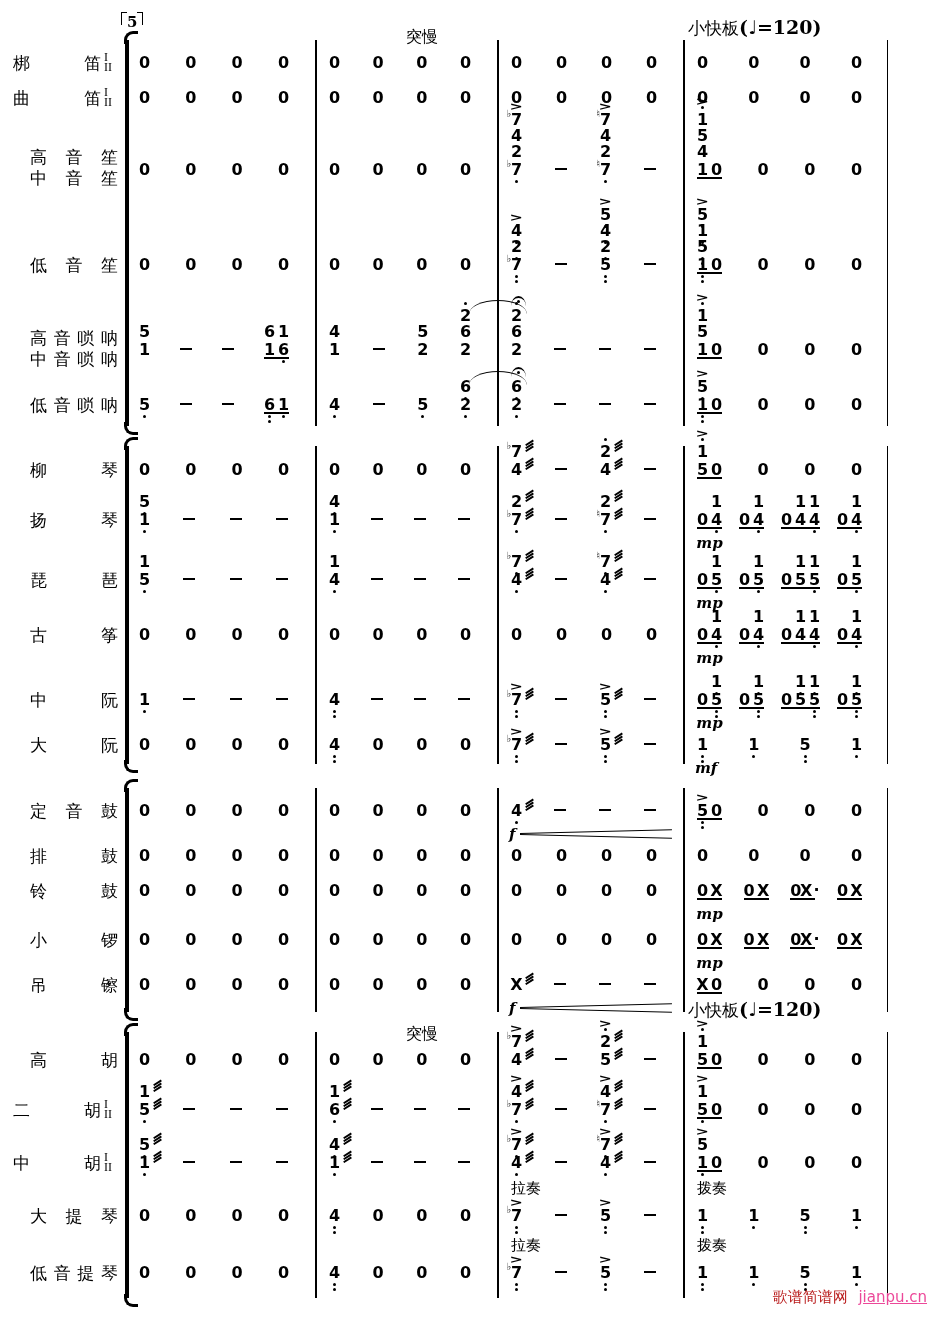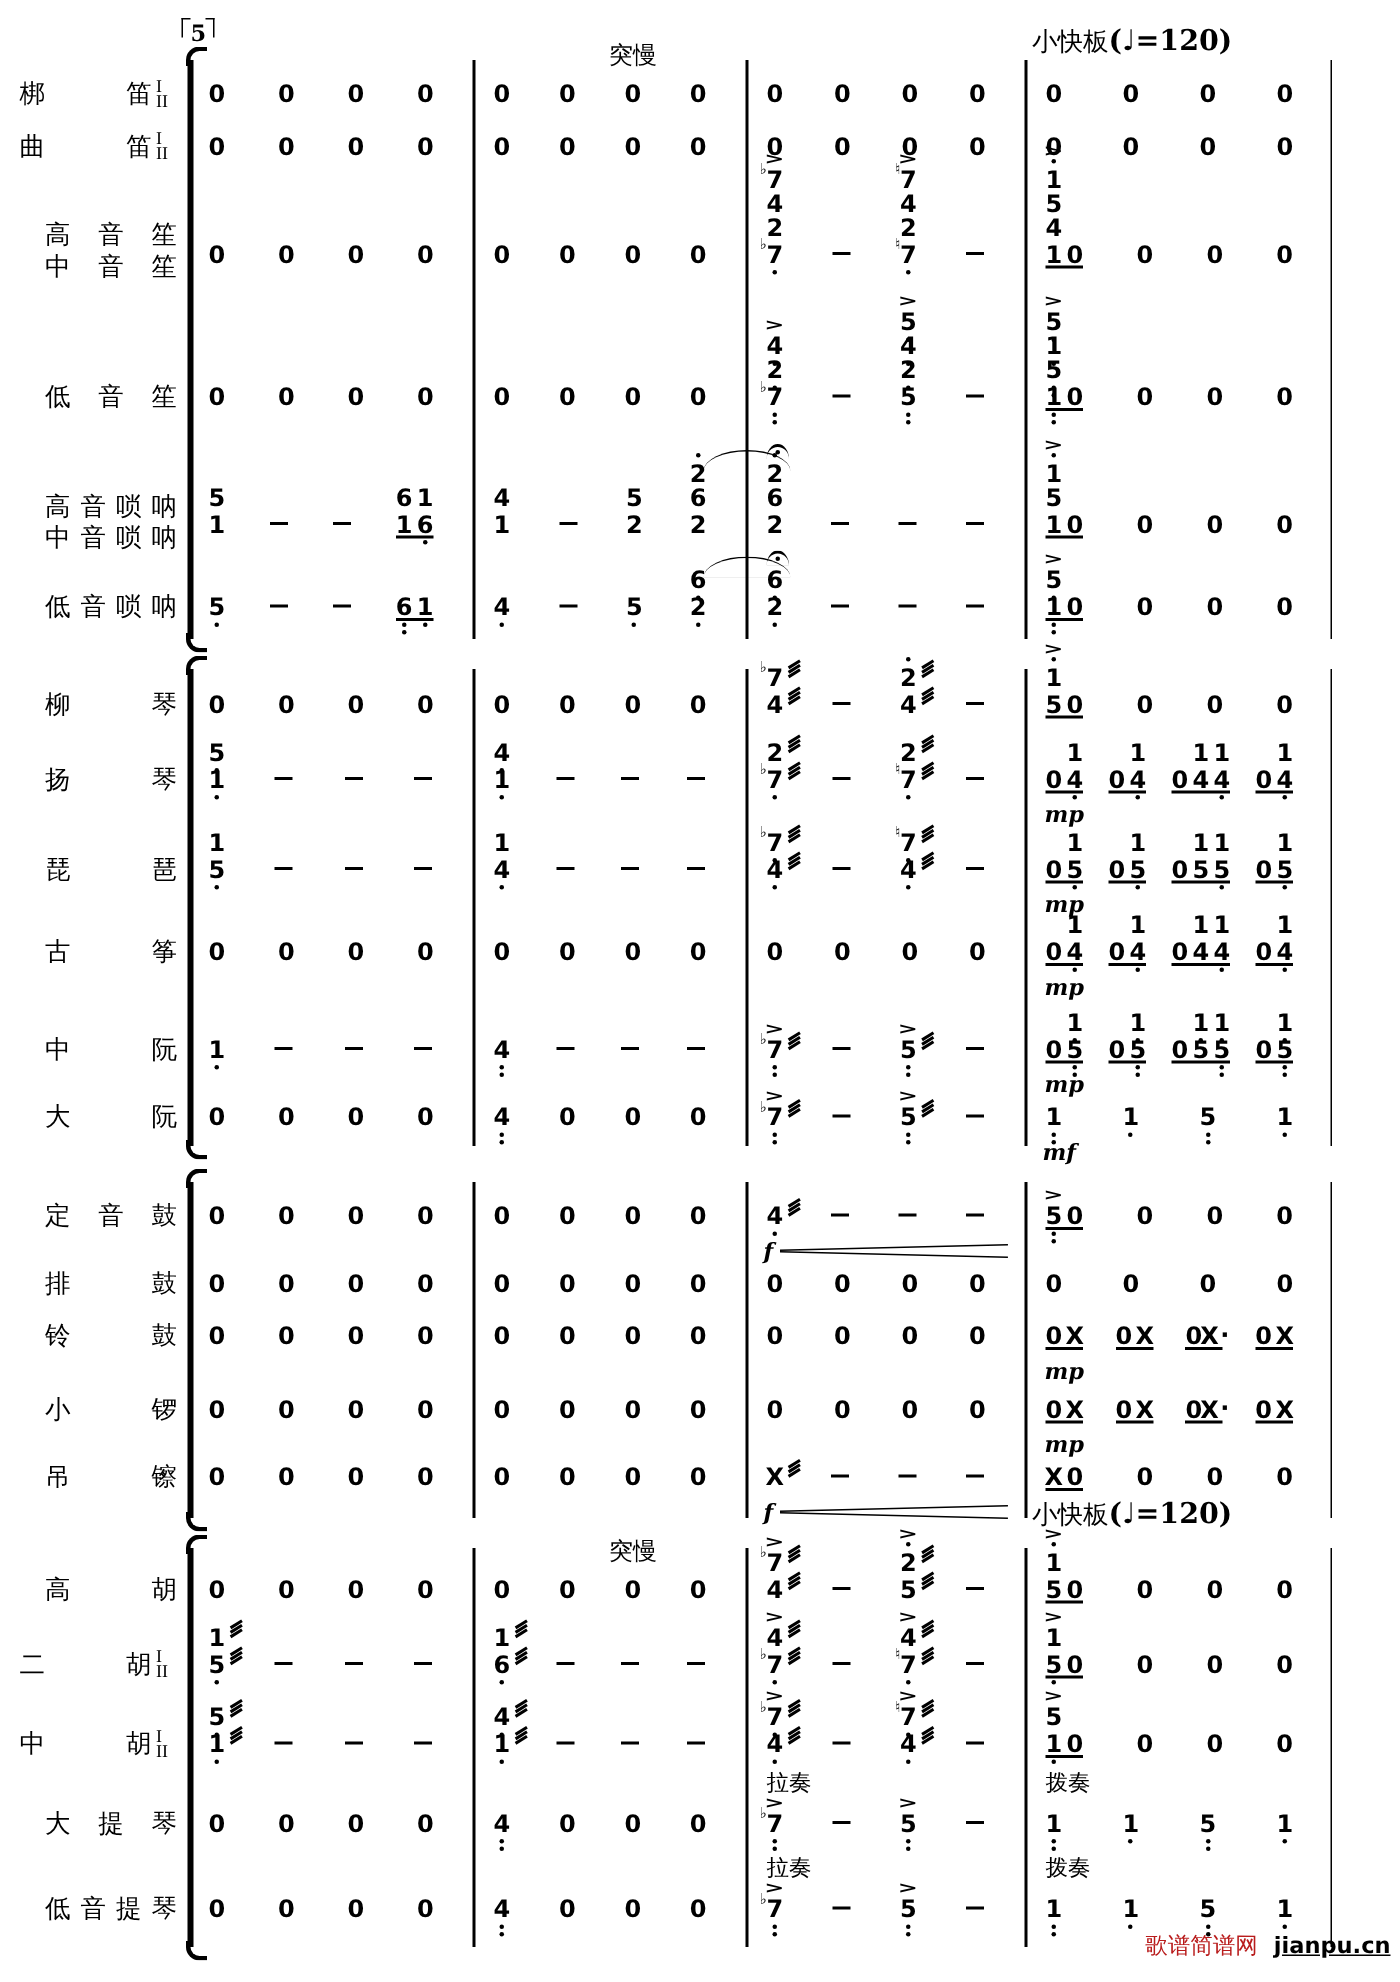--- a/index.html
+++ b/index.html
@@ -59,21 +59,21 @@
   .an{position:absolute;font:16px "DejaVu Sans",sans-serif;white-space:nowrap;}
   .tempo{font:bold 16px "DejaVu Serif","Liberation Serif",serif;}
   .tempo .tname{font-family:"DejaVu Sans",sans-serif;font-weight:400;font-size:17px;}
   .tempo .tnote{font-size:19px;}
   .reh{position:absolute;left:121px;top:12px;padding:1px 6px 2px;font:bold 15px "DejaVu Serif",serif;}
   .reh:before,.reh:after{content:'';position:absolute;top:0;width:5px;height:12px;}
   .reh:before{left:0;border-left:1.4px solid #000;border-top:1.4px solid #000;}
   .reh:after{right:0;border-right:1.4px solid #000;border-top:1.4px solid #000;}
   .wm{position:absolute;right:6px;top:1288px;font:15px "DejaVu Sans",sans-serif;}
   .wm .wn{color:#b91c1c;}
-  .wm .wu{color:#000000;text-decoration:underline;margin-left:6px;font-weight:bold;}
+  .wm .wu{color:#ec4899;text-decoration:underline;margin-left:6px;}
 </style>
 </head>
 <body>
 
 <div id="page">
   <span class="reh">5</span>
 
   <span class="an" style="left:406px;top:27px;">突慢</span>
   <span class="an tempo" style="left:688px;top:16px;">
     <span class="tname">小快板</span><span class="tnote">(♩=120)</span>

